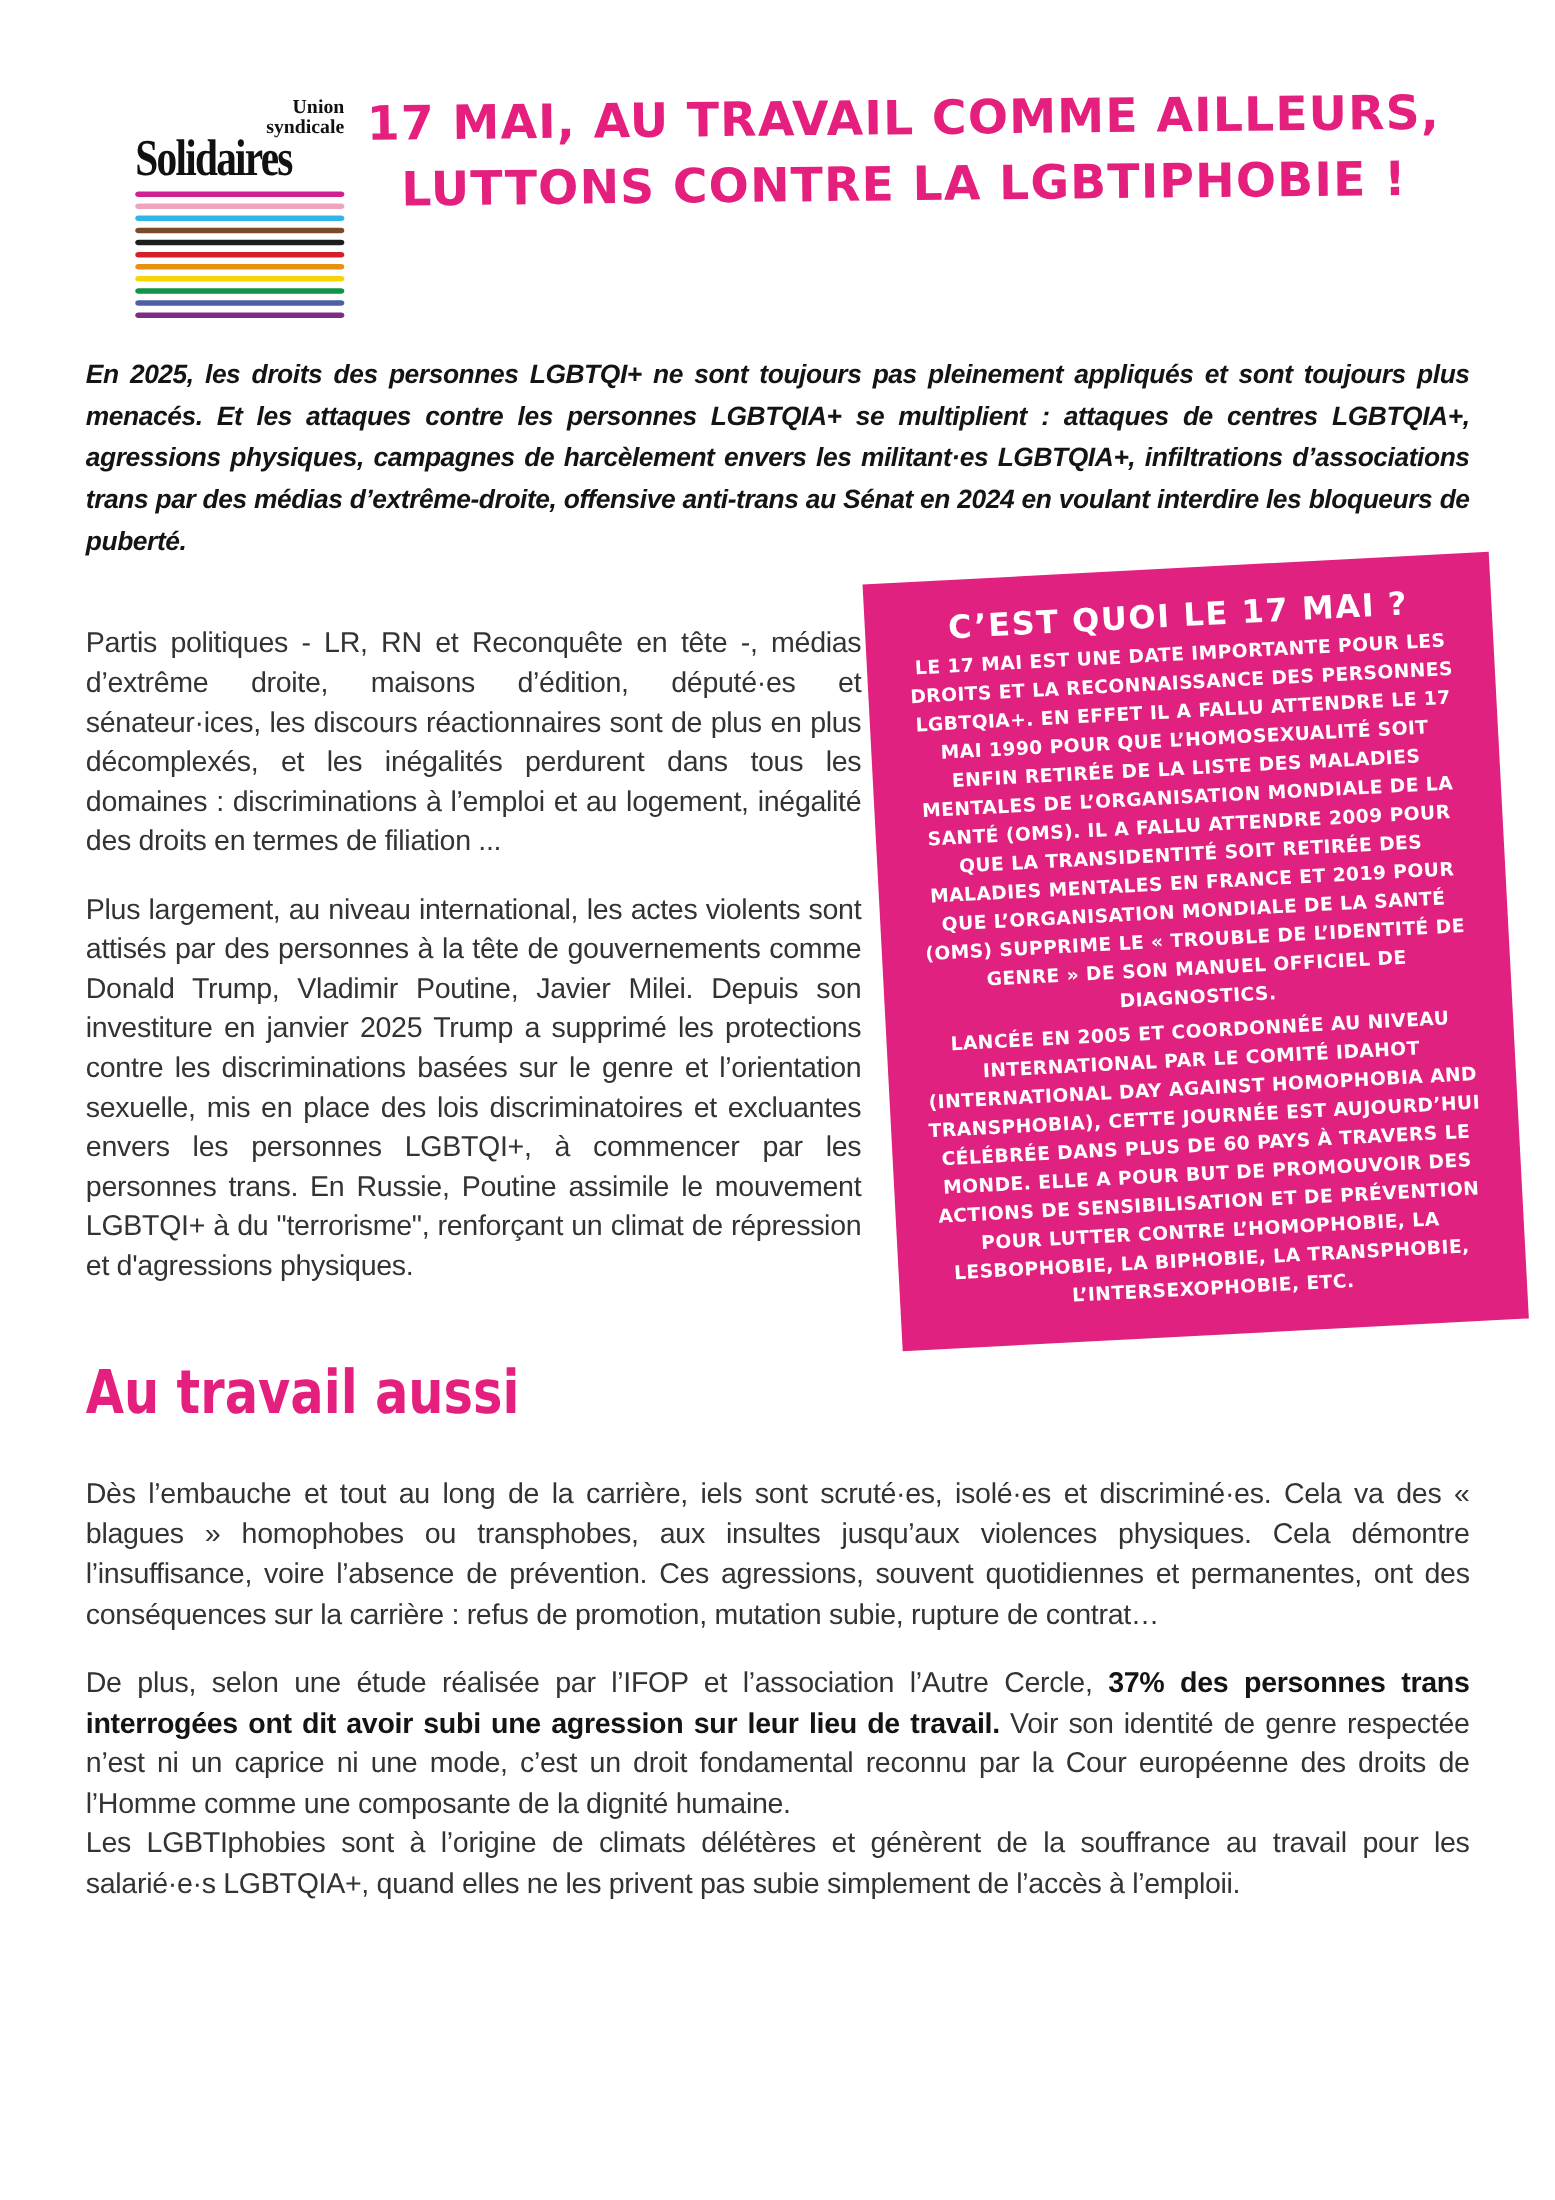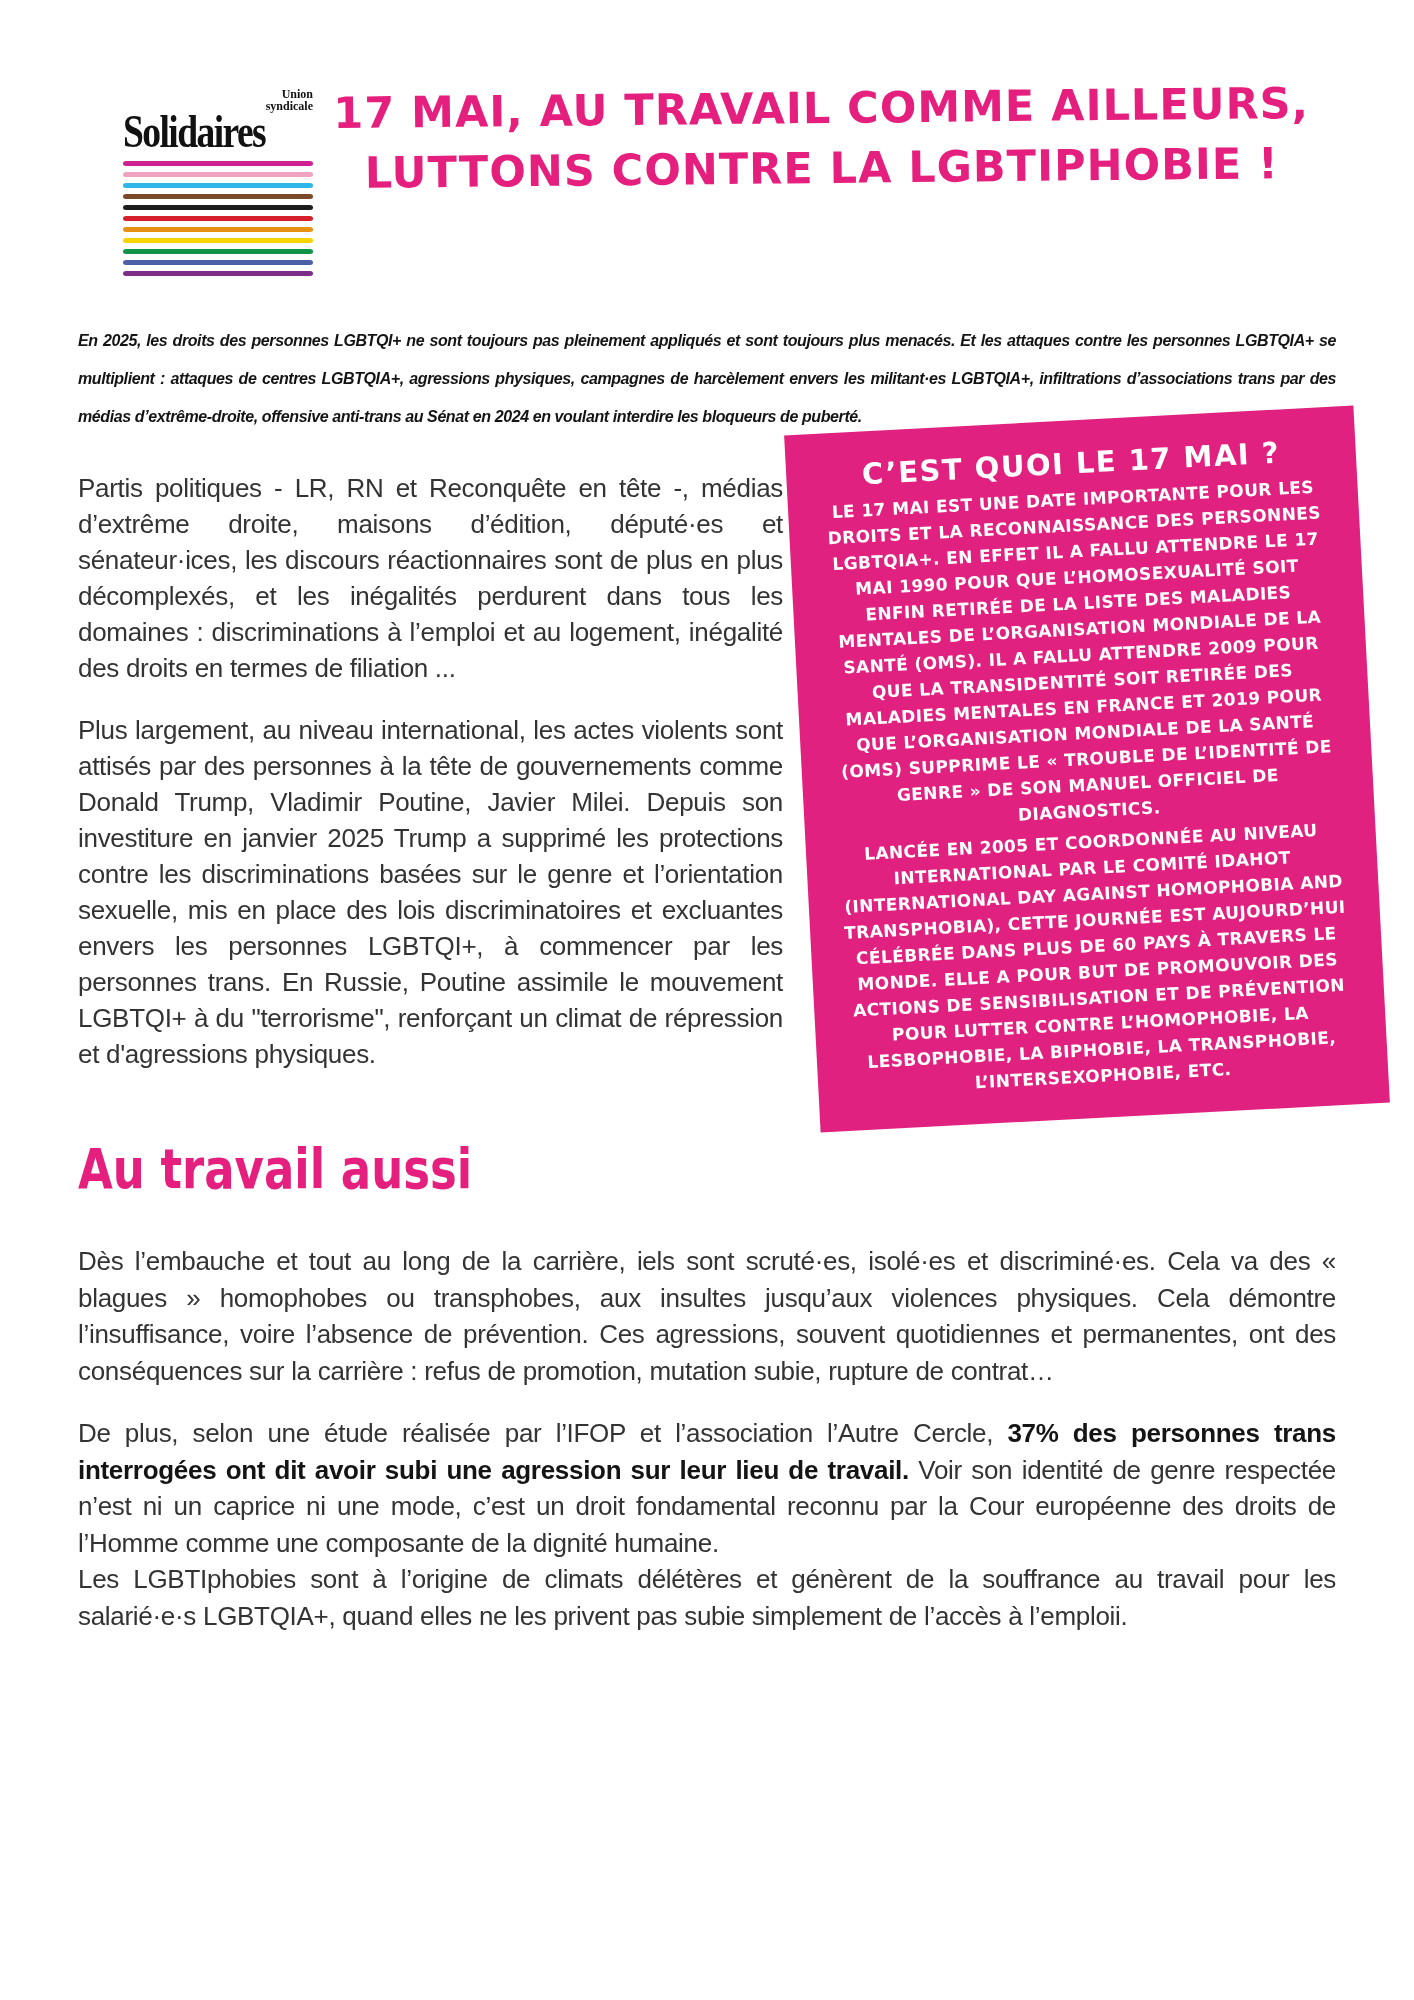--- a/index.html
+++ b/index.html
@@ -15,21 +15,21 @@
     box-sizing: border-box;
     overflow: hidden;
     background: #ffffff;
   }
 
   
   .header { position: relative; height: 322px; }
   .logo { position: absolute; left: 45px; top: 88px; width: 192px; }
   .logo-union {
     font-family: "Liberation Serif", serif;
-    font-weight: bold; font-size: 12px; line-height: 1.02;
+    font-weight: bold; font-size: 18px; line-height: 1.02;
     text-align: right; color: #111; padding-right: 2px;
   }
   .logo-name {
     font-family: "Liberation Serif", serif;
     font-weight: bold; font-size: 47px; line-height: 1.0;
     letter-spacing: -2px; color: #111;
     transform: scaleX(0.80); transform-origin: left top;
     margin-top: -4px; white-space: nowrap;
   }
   .stripes { margin-top: 6px; }
@@ -40,23 +40,23 @@
     text-align: center;
     font-family: "DejaVu Sans", sans-serif;
     font-weight: bold; font-size: 43px; line-height: 60px;
     letter-spacing: 1px;
     transform: rotate(-0.6deg);
   }
   .title-line { white-space: nowrap; }
 
   
   .intro {
-    margin: 0 0 22px 0;
+    margin: 0 0 42px 0;
     font-weight: bold; font-style: italic;
-    font-size: 16px; line-height: 38px;
+    font-size: 24px; line-height: 38px;
     letter-spacing: -0.4px;
     text-align: justify; color: #141414;
   }
 
   
   .columns { display: flex; justify-content: space-between; position: relative; margin-bottom: 34px; }
   .col-left { width: 705px; }
   .col-left p {
     margin: 12px 0 26px 0;
     font-size: 26px; line-height: 36px;

